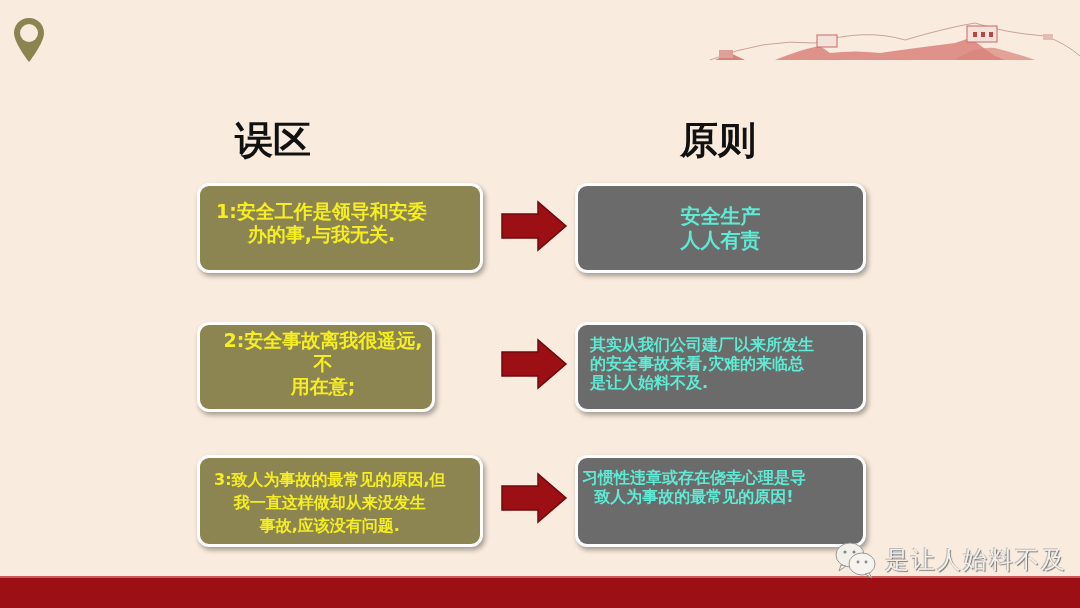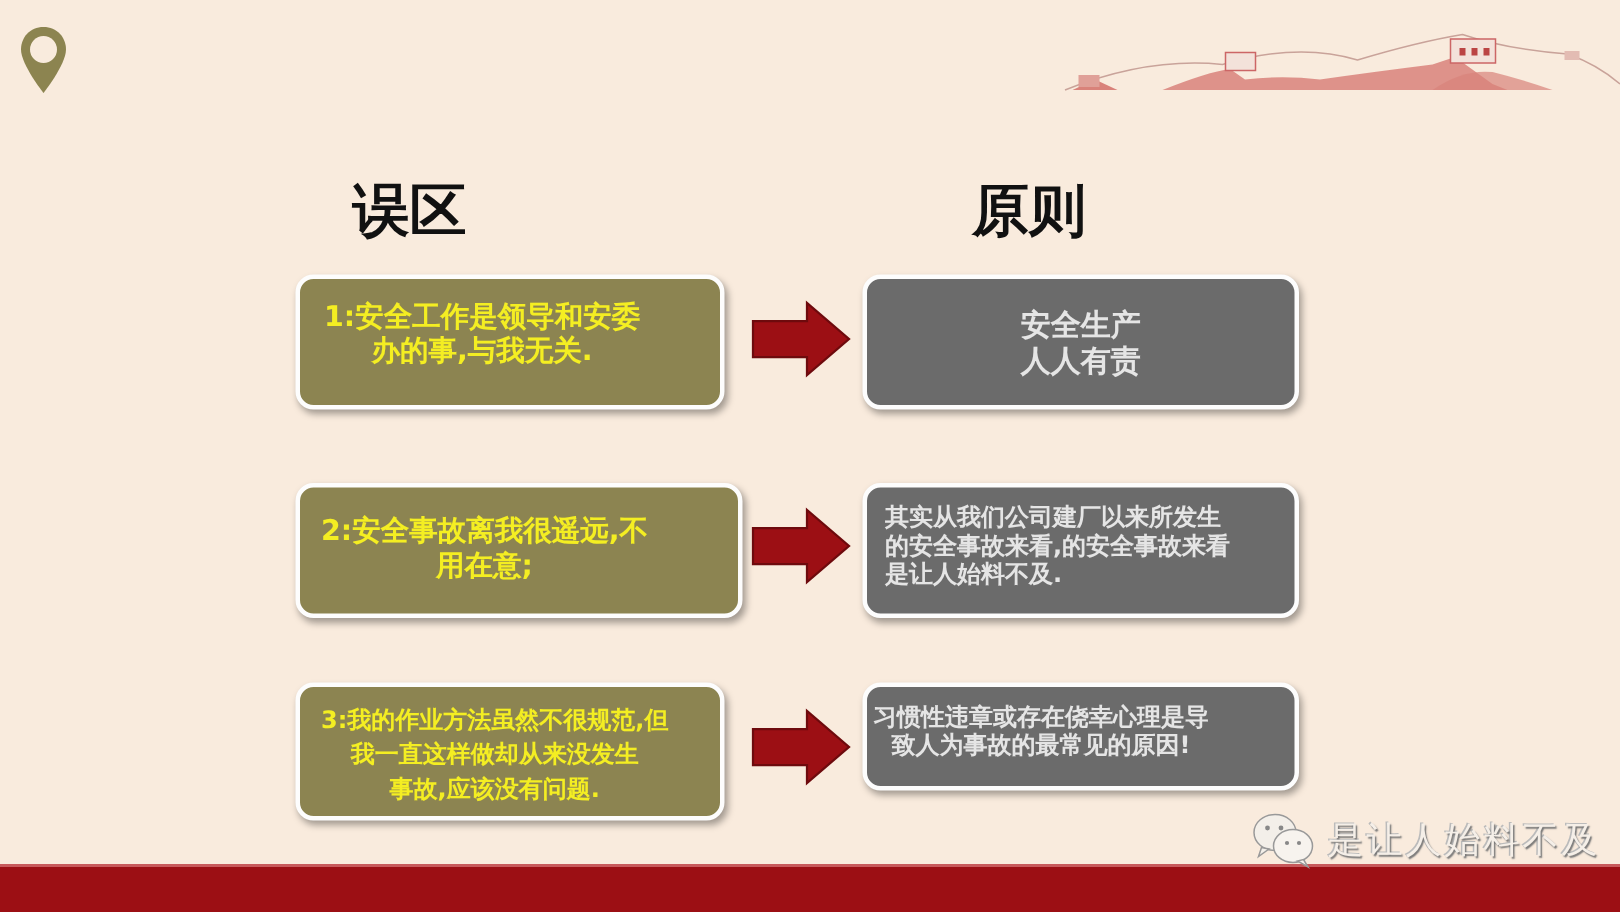--- a/index.html
+++ b/index.html
@@ -10,30 +10,30 @@
     }
     .title-bar { position: absolute; left: 12px; top: 10px; height: 60px; display: flex; align-items: center; }
     .pin-icon { width: 34px; height: 48px; margin-right: 8px; }
     .title-text {
       font-size: 40px; font-weight: bold; color: #8c8450; letter-spacing: 1px;
       text-shadow: 1px 1px 1px rgba(0,0,0,0.15);
     }
     .greatwall { position: absolute; left: 705px; top: 8px; width: 375px; height: 55px; }
     .col-head { position: absolute; top: 115px; font-size: 38px; font-weight: bold; color: #111; }
     .col-head.left { left: 235px; }
-    .col-head.right { left: 648px; }
+    .col-head.right { left: 680px; }
     .box {
       position: absolute; box-sizing: border-box;
       border: 3px solid #fdfdfd; border-radius: 12px;
       box-shadow: 2px 3px 5px rgba(0,0,0,0.35);
       display: flex; align-items: flex-start;
       font-weight: bold; line-height: 1.2;
     }
     .box.myth { background: #8c8451; color: #f4ee22; font-size: 19px; }
-    .box.rule { background: #6b6b6b; color: #e5e5e5; font-size: 16px; }
+    .box.rule { background: #6b6b6b; color: #5eead4; font-size: 16px; }
     .box .txt { white-space: pre-line; }
     .arrow { position: absolute; width: 68px; height: 52px; }
     .bottom-band {
       position: absolute; left: 0; top: 576px; width: 1080px; height: 32px;
       background: #9c0f14; border-top: 2px solid #c7595b;
     }
     .watermark { position: absolute; left: 833px; top: 540px; display: flex; align-items: center; }
     .wechat-icon { width: 46px; height: 40px; }
     .watermark-text {
       font-size: 24px; color: #f5efe8; margin-left: 6px; letter-spacing: 2px;
@@ -72,42 +72,42 @@
 办的事,与我无关.</div>
 </div>
 <svg class="arrow" style="left:500px; top:200px;" viewBox="0 0 68 52">
   <polygon points="2,14 38,14 38,2 66,26 38,50 38,38 2,38" fill="#9c0f14" stroke="#6e0a0d" stroke-width="1.5"></polygon>
 </svg>
 <div class="box rule" style="left:575px; top:183px; width:291px; height:90px; justify-content:center; align-items:center; font-size:20px;">
   <div class="txt" style="text-align:center;">安全生产
 人人有责</div>
 </div>
 
-<div class="box myth" style="left:197px; top:322px; width:298px; height:90px; padding:18px 0 0 14px;">
+<div class="box myth" style="left:197px; top:322px; width:238px; height:90px; padding:4px 0 0 14px;">
   <div class="txt" style="text-align:center;">2:安全事故离我很遥远,不
 用在意;</div>
 </div>
 <svg class="arrow" style="left:500px; top:338px;" viewBox="0 0 68 52">
   <polygon points="2,14 38,14 38,2 66,26 38,50 38,38 2,38" fill="#9c0f14" stroke="#6e0a0d" stroke-width="1.5"></polygon>
 </svg>
 <div class="box rule" style="left:575px; top:322px; width:291px; height:90px; padding:10px 0 0 12px;">
   <div class="txt">其实从我们公司建厂以来所发生
-的安全事故来看,的安全事故来看
+的安全事故来看,灾难的来临总
 是让人始料不及.</div>
 </div>
 
 <div class="box myth" style="left:197px; top:455px; width:286px; height:92px; padding:10px 0 0 14px; font-size:16px; line-height:1.45;">
-  <div class="txt" style="text-align:center;">3:我的作业方法虽然不很规范,但
+  <div class="txt" style="text-align:center;">3:致人为事故的最常见的原因,但
 我一直这样做却从来没发生
 事故,应该没有问题.</div>
 </div>
 <svg class="arrow" style="left:500px; top:472px;" viewBox="0 0 68 52">
   <polygon points="2,14 38,14 38,2 66,26 38,50 38,38 2,38" fill="#9c0f14" stroke="#6e0a0d" stroke-width="1.5"></polygon>
 </svg>
-<div class="box rule" style="left:575px; top:455px; width:291px; height:72px; padding:10px 0 0 4px;">
+<div class="box rule" style="left:575px; top:455px; width:291px; height:92px; padding:10px 0 0 4px;">
   <div class="txt" style="text-align:center;">习惯性违章或存在侥幸心理是导
 致人为事故的最常见的原因!</div>
 </div>
 
 <div class="bottom-band"></div>
 
 <div class="watermark">
   <svg class="wechat-icon" viewBox="0 0 46 40">
     <ellipse cx="17" cy="15" rx="14" ry="12" fill="#f3efe9" stroke="#999" stroke-width="1"></ellipse>
     <path d="M8 25 L6 31 L13 26 Z" fill="#f3efe9" stroke="#999" stroke-width="1"></path>

